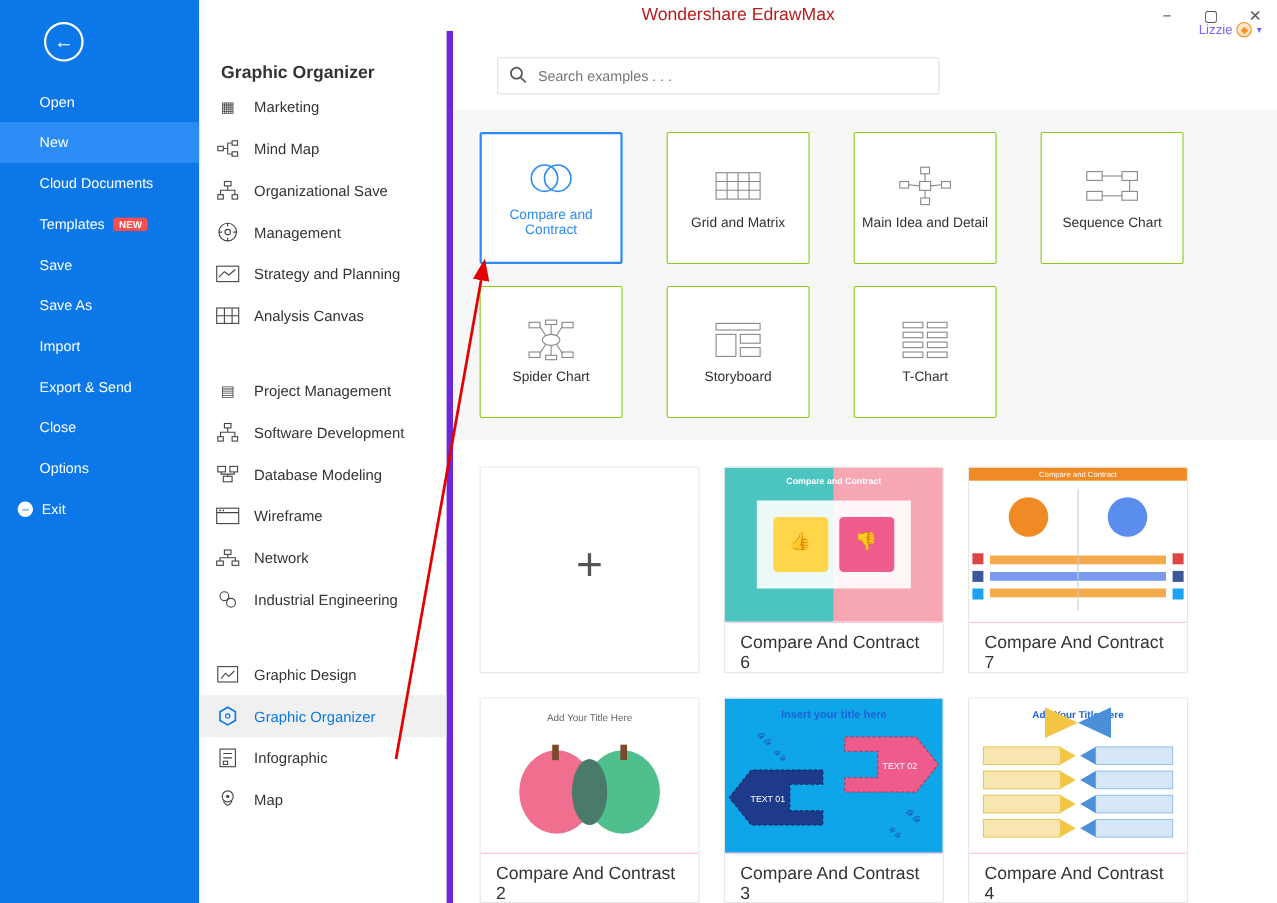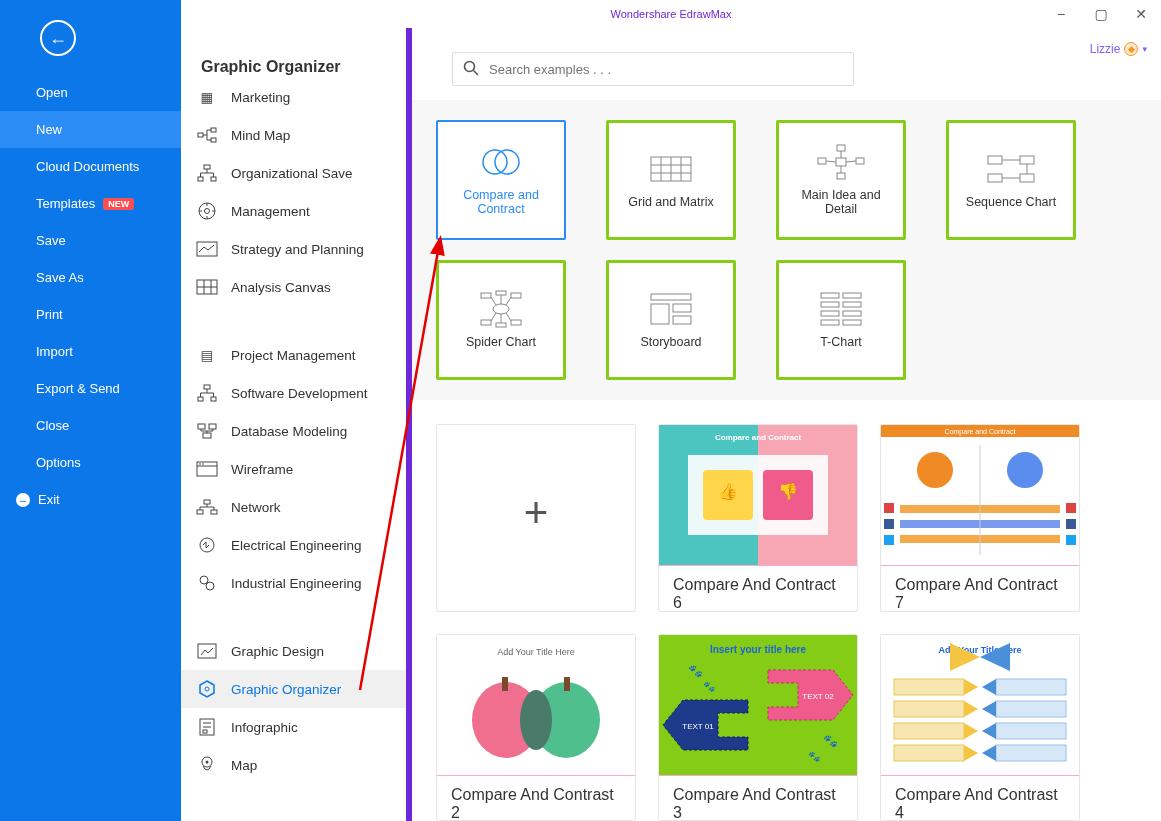--- a/index.html
+++ b/index.html
@@ -1,24 +1,24 @@
 <!DOCTYPE html>
 <html><head>
 <meta charset="utf-8">
 <style>
 * { box-sizing: border-box; margin: 0; padding: 0; }
 body { font-family: "Segoe UI", Arial, sans-serif; font-size: 13px; color: #333; background: #fff; overflow: hidden; }
 .app { width: 1161px; height: 821px; display: flex; flex-direction: column; position: relative; }
 
 
 .titlebar { height: 28px; display: flex; align-items: center; justify-content: center; position: relative; background: #fff; z-index: 5; margin-left: 181px; }
-.titlebar .title { font-size: 11px; color: #6d28d9; }
+.titlebar .title { font-size: 16px; color: #b91c1c; }
 .win-controls { position: absolute; right: 0px; top: 0; display: flex; }
 .win-btn { width: 40px; height: 28px; display: flex; align-items: center; justify-content: center; font-size: 14px; cursor: pointer; color: #555; }
-.user-row { position: absolute; right: 14px; top: 42px; font-size: 12px; color: #7b61ff; display: flex; gap: 4px; align-items: center; z-index: 6; }
+.user-row { position: absolute; right: 14px; top: 20px; font-size: 12px; color: #7b61ff; display: flex; gap: 4px; align-items: center; z-index: 6; }
 .user-ball { width: 14px; height: 14px; border: 1px solid #f7931e; border-radius: 50%; background:#ffe8cc; display:flex;align-items:center;justify-content:center;color:#f7931e;font-size:9px; }
 
 
 .main { flex: 1; display: flex; min-height: 0; }
 
 
 .sidebar { width: 181px; background: #0b77e8; color: #fff; display: flex; flex-direction: column; padding-top: 20px; font-size: 13px; position:absolute; left:0; top:0; bottom:0; }
 .back-btn { width: 36px; height: 36px; border: 2px solid #fff; border-radius: 50%; margin-left: 40px; margin-bottom: 18px; display: flex; align-items: center; justify-content: center; font-size: 18px; }
 .side-item { padding: 11px 20px 11px 36px; cursor: pointer; display:flex; align-items:center; gap:8px;}
 .side-item.active { background: #2a8cf4; }
@@ -34,21 +34,21 @@
 .cat-item .ci-icon { width: 20px; height: 20px; color:#444; display:flex; align-items:center;justify-content:center;}
 .cat-item.selected { background: #f0f0f0; color: #0b77e8; }
 .cat-item.selected .ci-icon{color:#0b77e8;}
 .cat-group-gap { height: 30px; }
 
 
 .content { flex: 1; display:flex; flex-direction:column; min-width:0; background:#fff;}
 .searchbar { margin: 24px 0 14px 40px; width: 402px; height: 34px; border:1px solid #ddd; border-radius:2px; display:flex; align-items:center; padding:0 10px; gap:10px; color:#888;}
 .searchbar input{ border:none; outline:none; flex:1; font-size:13px; color:#4c1d95;}
 .types-area { background:#f7f7f7; padding:20px 0 20px 24px; display:grid; grid-template-columns:repeat(4,150px); grid-auto-rows:120px; gap:20px;}
-.type-card { width:130px; height:120px; background:#fff; border:3px solid #84cc16; border-radius:2px; display:flex; flex-direction:column; align-items:center; justify-content:center; gap:8px; cursor:pointer; font-size:12.5px; text-align:center; padding:6px;}
+.type-card { width:130px; height:120px; background:#fff; border:1px solid #84cc16; border-radius:2px; display:flex; flex-direction:column; align-items:center; justify-content:center; gap:8px; cursor:pointer; font-size:12.5px; text-align:center; padding:6px;}
 .type-card.selected { border:2px solid #2a8cf4; color:#2a8cf4;}
 .type-icon{ width:48px;height:36px; display:flex;align-items:center;justify-content:center;color:#666;}
 .type-card.selected .type-icon{color:#2a8cf4;}
 
 .templates-area { flex:1; overflow:auto; padding:24px 0 0 24px; display:grid; grid-template-columns:repeat(3,200px); gap:22px 22px; align-content:start;}
 .tpl-card{ width:200px; border:1px solid #e6e6e6; border-radius:2px; overflow:hidden; cursor:pointer; background:#fff;}
 .tpl-thumb{ width:100%; height:140px; display:flex; align-items:center; justify-content:center; background:#fafafa; position:relative;}
 .tpl-label{ padding:10px 14px; font-size:16px; border-top:1px solid #f9a8d4;}
 .plus-thumb{font-size:42px; color:#555; font-weight:200;}
 
@@ -96,23 +96,20 @@
           <span>Templates</span>
           <span class="badge-new">NEW</span>
         </div>
       <div class="side-item">
           <span>Save</span>
         </div>
       <div class="side-item">
           <span>Save As</span>
         </div>
       <div class="side-item">
-          <span>Print</span>
-        </div>
-      <div class="side-item">
           <span>Import</span>
         </div>
       <div class="side-item">
           <span>Export &amp; Send</span>
         </div>
       <div class="side-item">
           <span>Close</span>
         </div>
       <div class="side-item">
           <span>Options</span>
@@ -226,29 +223,20 @@
         <div class="cat-item">
             <span class="ci-icon">
           <svg width="20" height="14" viewBox="0 0 20 14">
                 <rect x="7" y="0" width="6" height="4" fill="none" stroke="currentColor"></rect>
                 <rect x="0" y="10" width="6" height="4" fill="none" stroke="currentColor"></rect>
                 <rect x="14" y="10" width="6" height="4" fill="none" stroke="currentColor"></rect>
                 <path d="M10 4 V7 M3 10 V7 H17 V10" fill="none" stroke="currentColor"></path>
               </svg>
         </span>
             <span>Network</span>
-          </div>
-        <div class="cat-item">
-            <span class="ci-icon">
-          <svg width="18" height="18" viewBox="0 0 18 18">
-                <circle cx="9" cy="9" r="7" fill="none" stroke="currentColor"></circle>
-                <polyline points="5,9 8,6 8,12 11,9" fill="none" stroke="currentColor"></polyline>
-              </svg>
-        </span>
-            <span>Electrical Engineering</span>
           </div>
         <div class="cat-item">
             <span class="ci-icon">
           <svg width="18" height="18" viewBox="0 0 18 18">
                 <circle cx="6" cy="6" r="4" fill="none" stroke="currentColor"></circle>
                 <circle cx="12" cy="12" r="4" fill="none" stroke="currentColor"></circle>
                 <line x1="8.5" y1="8.5" x2="9.5" y2="9.5" stroke="currentColor"></line>
               </svg>
         </span>
             <span>Industrial Engineering</span>
@@ -462,21 +450,21 @@
               <ellipse cx="70" cy="85" rx="34" ry="38" fill="#f06e8e"></ellipse>
               <ellipse cx="130" cy="85" rx="34" ry="38" fill="#4fc08d"></ellipse>
               <ellipse cx="100" cy="85" rx="16" ry="30" fill="#4a7a6a"></ellipse>
               <rect x="66" y="42" width="6" height="14" fill="#7a4a2a"></rect>
                 <rect x="128" y="42" width="6" height="14" fill="#7a4a2a"></rect>
             </svg>
           </div>
           <div class="tpl-label">Compare And Contrast 2</div>
         </div>
         <div class="tpl-card">
-          <div class="tpl-thumb" style="background:#84cc16;justify-content:center;">
+          <div class="tpl-thumb" style="background:#0ea5e9;justify-content:center;">
             <svg width="200" height="140" viewBox="0 0 200 140">
               <text x="100" y="18" text-anchor="middle" fill="#1e63d6" font-size="10" font-weight="bold">Insert your title here</text>
               <polygon points="110,35 175,35 195,60 175,85 110,85 110,72 140,72 140,48 110,48" fill="#ef5b8b" stroke="#b23a5e" stroke-dasharray="3 2"></polygon>
               <polygon points="90,65 25,65 5,90 25,115 90,115 90,102 60,102 60,78 90,78" fill="#1e3a8a" stroke="#13265c" stroke-dasharray="3 2"></polygon>
               <text x="160" y="64" fill="#fff" font-size="8" text-anchor="middle">TEXT 02</text>
               <text x="40" y="94" fill="#fff" font-size="8" text-anchor="middle">TEXT 01</text>
               <text x="30" y="40" fill="#1e3a8a" font-size="12">🐾</text>
                 <text x="45" y="55" fill="#1e3a8a" font-size="10">🐾</text>
               <text x="165" y="110" fill="#ef5b8b" font-size="12">🐾</text>
                 <text x="150" y="125" fill="#ef5b8b" font-size="10">🐾</text>

